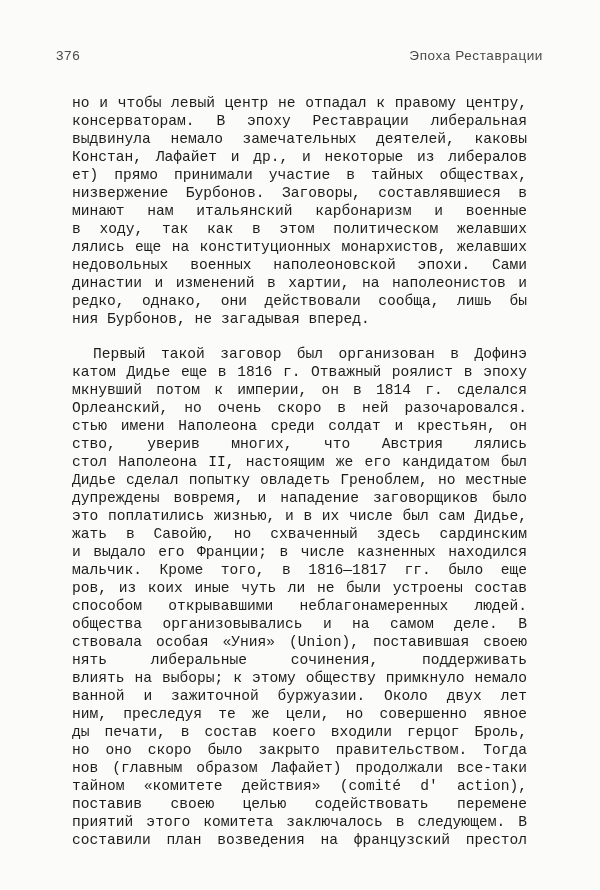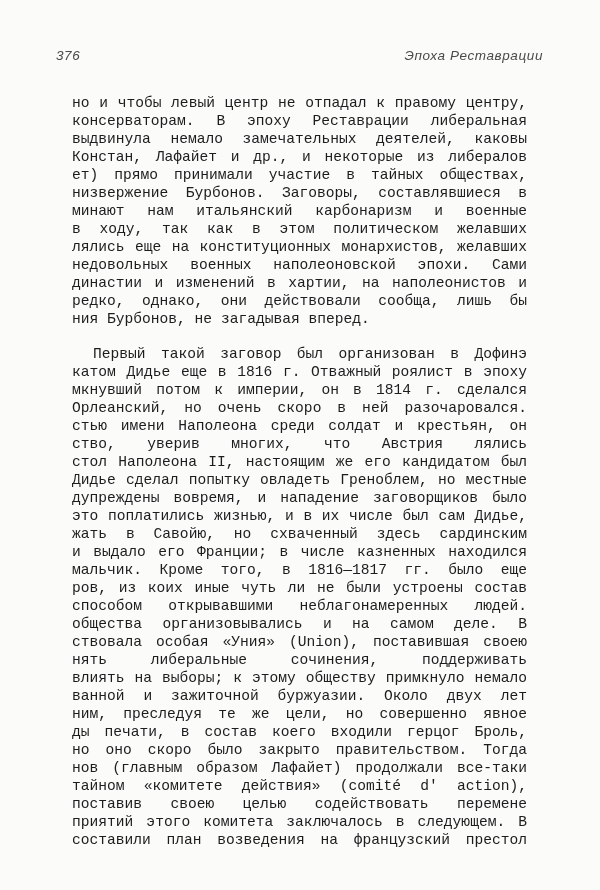--- a/index.html
+++ b/index.html
@@ -20,21 +20,20 @@
     right: 57px;
     top: 48px;
     display: flex;
     justify-content: space-between;
     align-items: baseline;
     font-family: "Liberation Sans", sans-serif;
     font-weight: 300;
     font-size: 13.5px;
     letter-spacing: 0.6px;
     color: #4a4a4a;
-    font-style: italic;
   }
   .page-body {
     position: absolute;
     left: 55px;
     top: 77px;
     width: 489px;
     font-family: "Liberation Serif", "DejaVu Serif", serif;
     font-size: 14.6px;
     line-height: 18px;
     color: #1d1d1d;

